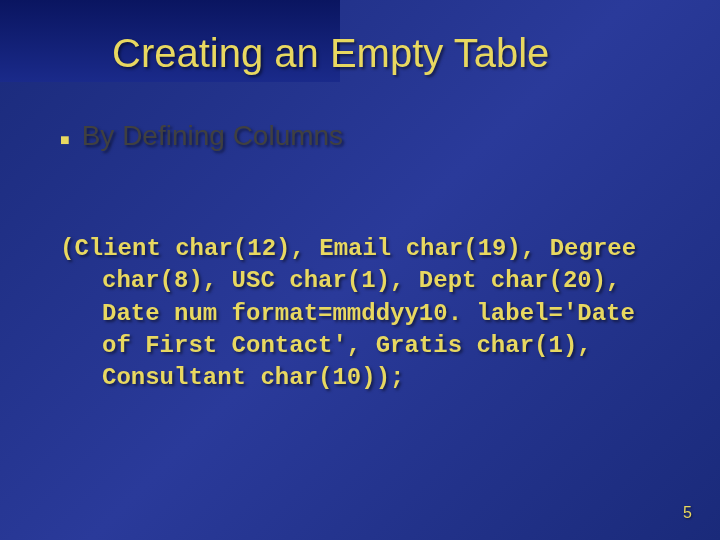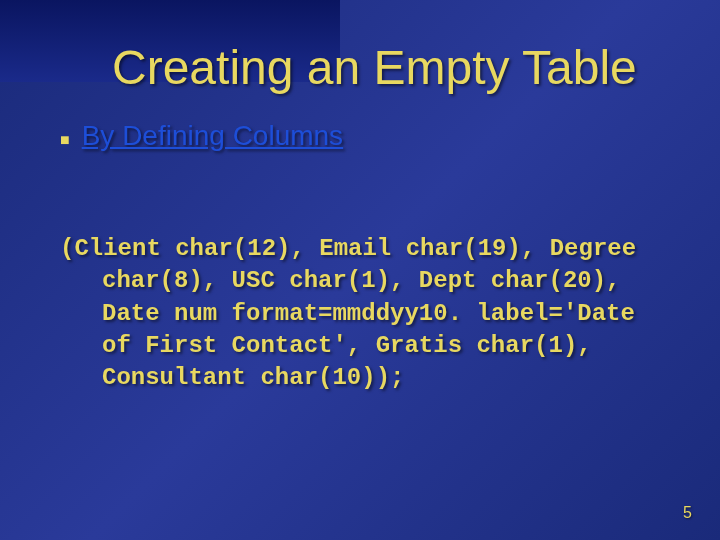--- a/index.html
+++ b/index.html
@@ -14,24 +14,24 @@
   .title-bar {
     width: 340px;
     height: 82px;
     background: linear-gradient(180deg, #0a1560 0%, #1a2a8a 100%);
     position: absolute;
     top: 0;
     left: 0;
   }
   .title {
     position: absolute;
-    top: 40px;
+    top: 31px;
     left: 112px;
     color: #e8d860;
-    font-size: 48px;
+    font-size: 40px;
     font-weight: normal;
     text-shadow: 2px 2px 3px rgba(0,0,0,0.5);
     white-space: nowrap;
   }
   .content {
     position: absolute;
     top: 120px;
     left: 60px;
     right: 60px;
   }
@@ -40,24 +40,23 @@
     align-items: baseline;
     margin-bottom: 12px;
   }
   .bullet {
     color: #e8d860;
     font-size: 16px;
     margin-right: 12px;
     line-height: 32px;
   }
   .bullet-text {
-    color: #1d4ed8;
+    color: #404040;
     font-size: 28px;
     text-shadow: 2px 2px 3px rgba(0,0,0,0.5);
-    text-decoration: underline;
   }
   .code {
     color: #e8d860;
     font-family: "Courier New", Courier, monospace;
     font-size: 24px;
     font-weight: bold;
     line-height: 1.35;
     text-shadow: 2px 2px 3px rgba(0,0,0,0.5);
     white-space: pre-wrap;
     padding-left: 0;

